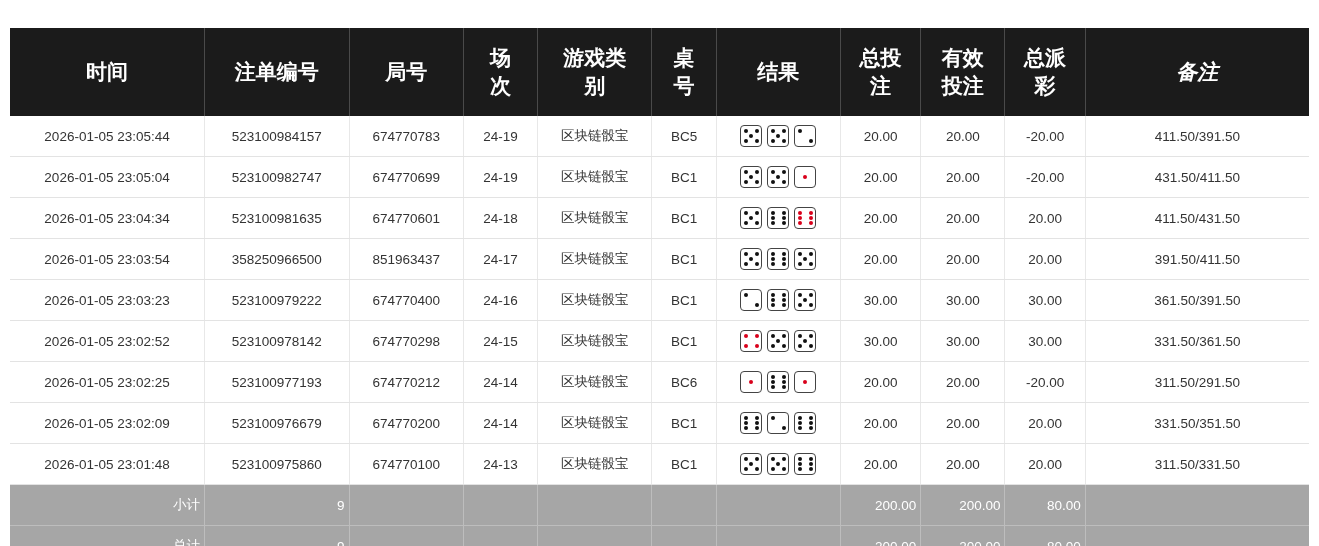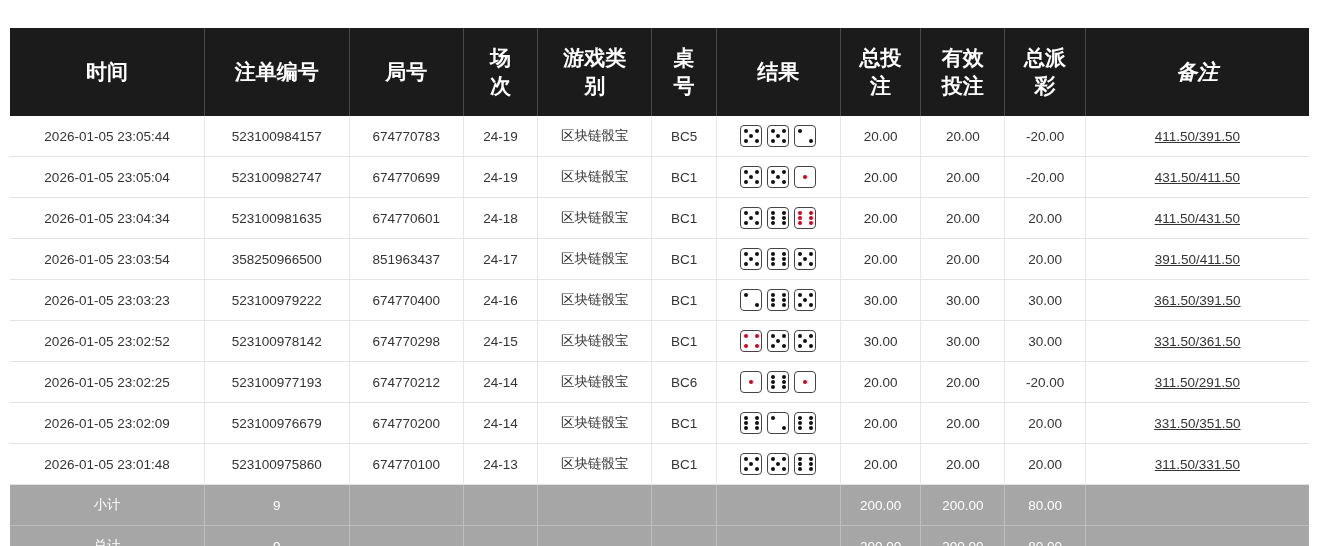--- a/index.html
+++ b/index.html
@@ -42,28 +42,28 @@
     text-align: center;
     border-bottom: 1px solid #e3e3e3;
     border-right: 1px solid #e8e8e8;
     padding: 0 4px;
     background: #ffffff;
     white-space: nowrap;
     overflow: hidden;
   }
   table.bet-table td:last-child {
     border-right: none;
-    text-decoration: underline;
   }
   tr.sum-row td, tr.total-row td {
     background: #a6a6a6;
     color: #ffffff;
     font-size: 13.5px;
     border-bottom: 1px solid #bdbdbd;
     border-right: 1px solid #bdbdbd;
+    text-align: right;
   }
   tr.total-row td {
     border-bottom: none;
   }
   .blue { color: #2a5bd7; }
   .red { color: #d9001b; }
   .dark { color: #333333; }
   .dice-cell {
     text-align: center;
   }

